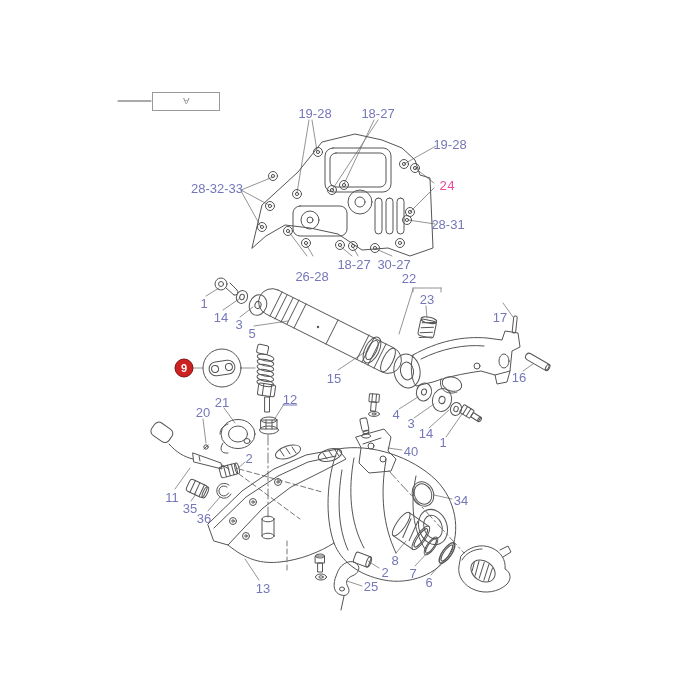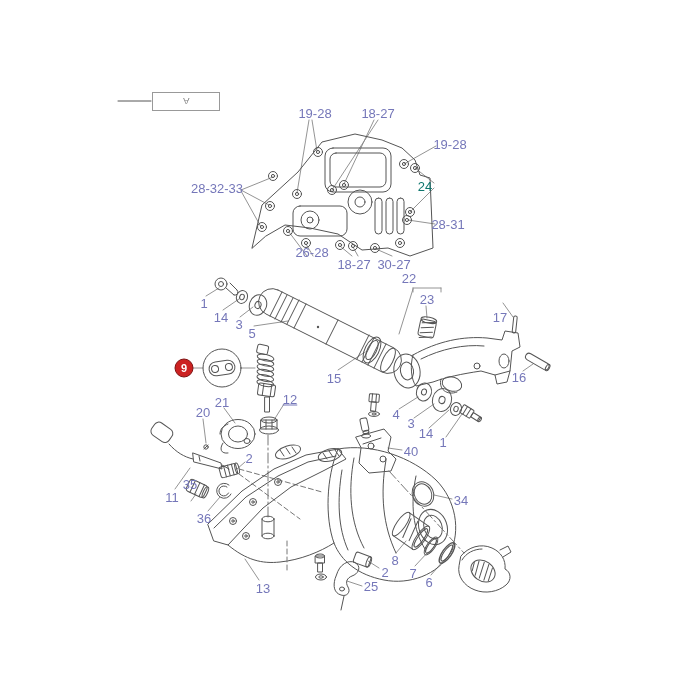--- a/index.html
+++ b/index.html
@@ -380,24 +380,24 @@
 </svg>
 
 <div class="dwg-box">
   <span>1-WP-51-009-A</span>
 </div>
 
 <div id="labels-layer">
       <div class="lbl" style="left: 315px; top: 113px; color: rgb(117, 119, 185);">19-28</div>
       <div class="lbl" style="left: 378px; top: 113px; color: rgb(117, 119, 185);">18-27</div>
       <div class="lbl" style="left: 450px; top: 144px; color: rgb(117, 119, 185);">19-28</div>
-      <div class="lbl" style="left: 425px; top: 186px; color: #0f766e;">24</div>
+      <div class="lbl" style="left: 447px; top: 186px; color: #ec4899; font-family: Liberation Mono, monospace;">24</div>
       <div class="lbl" style="left: 448px; top: 224px; color: rgb(117, 119, 185);">28-31</div>
       <div class="lbl" style="left: 217px; top: 188px; color: rgb(117, 119, 185);">28-32-33</div>
-      <div class="lbl" style="left: 312px; top: 252px; color: rgb(117, 119, 185);">26-28</div>
+      <div class="lbl" style="left: 312px; top: 276px; color: rgb(117, 119, 185);">26-28</div>
       <div class="lbl" style="left: 354px; top: 264px; color: rgb(117, 119, 185);">18-27</div>
       <div class="lbl" style="left: 394px; top: 264px; color: rgb(117, 119, 185);">30-27</div>
       <div class="lbl" style="left: 409px; top: 278px; color: rgb(117, 119, 185);">22</div>
       <div class="lbl" style="left: 427px; top: 299px; color: rgb(117, 119, 185);">23</div>
       <div class="lbl" style="left: 500px; top: 296px; color: rgb(117, 119, 185); margin-top: 21px;">17</div>
       <div class="lbl" style="left: 519px; top: 377px; color: rgb(117, 119, 185);">16</div>
       <div class="lbl" style="left: 334px; top: 378px; color: rgb(117, 119, 185);">15</div>
       <div class="lbl" style="left: 204px; top: 303px; color: rgb(117, 119, 185);">1</div>
       <div class="lbl" style="left: 221px; top: 317px; color: rgb(117, 119, 185);">14</div>
       <div class="lbl" style="left: 239px; top: 324px; color: rgb(117, 119, 185);">3</div>
@@ -405,21 +405,21 @@
       <div class="lbl hl" style="left: 184px; top: 368px; background: rgb(204, 34, 34); color: rgb(255, 255, 255); border-color: rgb(126, 18, 18);">9</div>
       <div class="lbl" style="left: 203px; top: 412px; color: rgb(117, 119, 185);">20</div>
       <div class="lbl" style="left: 222px; top: 402px; color: rgb(117, 119, 185);">21</div>
       <div class="lbl" style="left: 290px; top: 399px; color: rgb(117, 119, 185); text-decoration: underline;">12</div>
       <div class="lbl" style="left: 396px; top: 414px; color: rgb(117, 119, 185);">4</div>
       <div class="lbl" style="left: 411px; top: 423px; color: rgb(117, 119, 185);">3</div>
       <div class="lbl" style="left: 426px; top: 433px; color: rgb(117, 119, 185);">14</div>
       <div class="lbl" style="left: 443px; top: 442px; color: rgb(117, 119, 185);">1</div>
       <div class="lbl" style="left: 411px; top: 451px; color: rgb(117, 119, 185);">40</div>
       <div class="lbl" style="left: 172px; top: 497px; color: rgb(117, 119, 185);">11</div>
-      <div class="lbl" style="left: 190px; top: 484px; color: rgb(117, 119, 185); text-align: center;">35</div>
+      <div class="lbl" style="left: 190px; top: 508px; color: rgb(117, 119, 185); text-align: center;">35</div>
       <div class="lbl" style="left: 204px; top: 518px; color: rgb(117, 119, 185);">36</div>
       <div class="lbl" style="left: 249px; top: 458px; color: rgb(117, 119, 185);">2</div>
       <div class="lbl" style="left: 263px; top: 588px; color: rgb(117, 119, 185);">13</div>
       <div class="lbl" style="left: 371px; top: 586px; color: rgb(117, 119, 185);">25</div>
       <div class="lbl" style="left: 385px; top: 572px; color: rgb(117, 119, 185);">2</div>
       <div class="lbl" style="left: 461px; top: 500px; color: rgb(117, 119, 185);">34</div>
       <div class="lbl" style="left: 395px; top: 560px; color: rgb(117, 119, 185);">8</div>
       <div class="lbl" style="left: 413px; top: 573px; color: rgb(117, 119, 185);">7</div>
       <div class="lbl" style="left: 429px; top: 582px; color: rgb(117, 119, 185);">6</div>
     </div>

